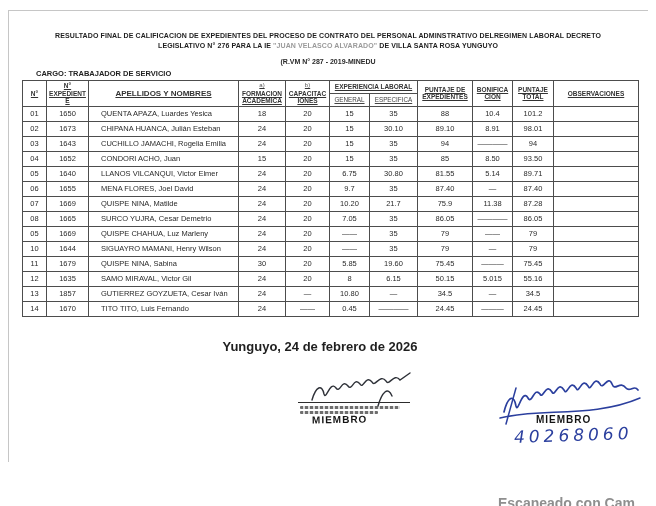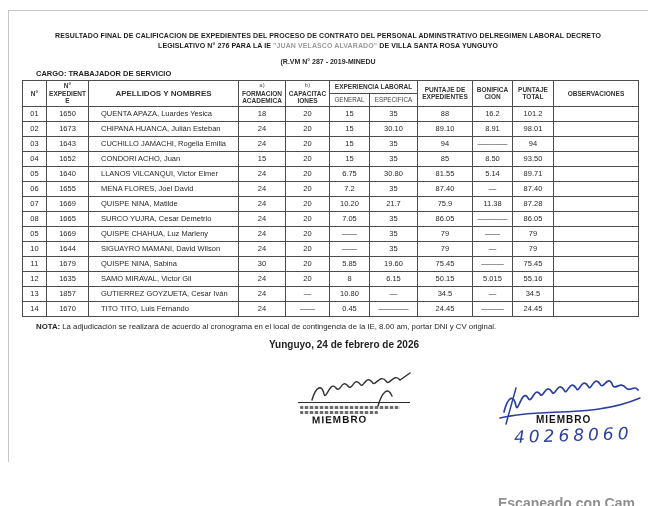--- a/index.html
+++ b/index.html
@@ -23,31 +23,31 @@
     border-collapse:collapse;table-layout:fixed;
   }
   table.results th, table.results td{
     border:1px solid #4d4d4d;
     font-size:7.5px;color:#2a2a2a;
     padding:0 2px;text-align:center;vertical-align:middle;
     overflow:hidden;white-space:nowrap;
   }
   table.results th{
     font-size:6.5px;font-weight:bold;line-height:7.5px;
-    white-space:normal;overflow-wrap:anywhere;padding:1px 2px;color:#333;
+    white-space:normal;overflow-wrap:anywhere;padding:1px 2px;color:#333;text-decoration:underline;
   }
   table.results thead tr.sub th{font-weight:normal;font-size:6.3px;color:#444;}
   table.results td.left{text-align:left;padding-left:12px;}
   table.results tbody tr{height:15px;}
   .hdr-tag{display:block;font-weight:normal;font-size:6px;color:#555;}
 
   .nota{position:absolute;left:36px;top:322px;font-size:7.8px;color:#262626;}
   .nota b{font-weight:bold;}
-  .date-line{position:absolute;left:56px;top:339px;width:576px;text-align:center;
-    font-weight:bold;font-size:10px;color:#1f1f1f;}
+  .date-line{position:absolute;left:32px;top:339px;width:576px;text-align:center;
+    font-weight:bold;font-size:13px;color:#1f1f1f;}
 
   .sig-block{position:absolute;}
   .smudge{background:repeating-linear-gradient(90deg,#4a4a4a 0 3px,rgba(74,74,74,.25) 3px 5px);
     height:3.5px;border-radius:1px;margin:1.5px 0;opacity:.8;}
   .role-label{font-weight:bold;letter-spacing:1px;color:#141414;}
   .sig-line{background:#2c2c2c;height:1px;}
   .hand-number{
     color:#2b3f9e;font-size:17px;letter-spacing:4px;font-style:italic;
     transform:rotate(-2deg);display:inline-block;font-family:"DejaVu Sans", sans-serif;
   }
@@ -108,21 +108,21 @@
     <tbody>
         <tr>
           <td>01</td>
           <td>1650</td>
           <td class="left">QUENTA APAZA, Luardes Yesica</td>
           <td>18</td>
           <td>20</td>
           <td>15</td>
           <td>35</td>
           <td>88</td>
-          <td>16.2</td>
+          <td>10.4</td>
           <td>101.2</td>
           <td></td>
         </tr>
         <tr>
           <td>02</td>
           <td>1673</td>
           <td class="left">CHIPANA HUANCA, Julián Esteban</td>
           <td>24</td>
           <td>20</td>
           <td>15</td>
@@ -170,21 +170,21 @@
           <td>5.14</td>
           <td>89.71</td>
           <td></td>
         </tr>
         <tr>
           <td>06</td>
           <td>1655</td>
           <td class="left">MENA FLORES, Joel David</td>
           <td>24</td>
           <td>20</td>
-          <td>7.2</td>
+          <td>9.7</td>
           <td>35</td>
           <td>87.40</td>
           <td>—</td>
           <td>87.40</td>
           <td></td>
         </tr>
         <tr>
           <td>07</td>
           <td>1669</td>
           <td class="left">QUISPE NINA, Matilde</td>
@@ -219,21 +219,21 @@
           <td>——</td>
           <td>35</td>
           <td>79</td>
           <td>——</td>
           <td>79</td>
           <td></td>
         </tr>
         <tr>
           <td>10</td>
           <td>1644</td>
-          <td class="left">SIGUAYRO MAMANI, David Wilson</td>
+          <td class="left">SIGUAYRO MAMANI, Henry Wilson</td>
           <td>24</td>
           <td>20</td>
           <td>——</td>
           <td>35</td>
           <td>79</td>
           <td>—</td>
           <td>79</td>
           <td></td>
         </tr>
         <tr>
@@ -284,23 +284,20 @@
           <td>0.45</td>
           <td>————</td>
           <td>24.45</td>
           <td>———</td>
           <td>24.45</td>
           <td></td>
         </tr>
       </tbody>
   </table>
 
-  <div class="nota">
-    <b>NOTA:</b><span> La adjudicación se realizará de acuerdo al cronograma en el local de contingencia de la IE, 8.00 am, portar DNI y CV original.</span>
-  </div>
 
   <div class="date-line">Yunguyo, 24 de febrero de 2026</div>
 
 
   <div class="sig-block" style="left:296px;top:372px;width:130px;height:60px;">
     <svg width="118" height="36" style="position:absolute;left:4px;top:0;">
       <path d="M12 28 C16 14 22 12 24 22 C26 29 30 8 36 16 C40 22 42 6 48 14 C52 20 54 4 60 12 C63 18 66 2 72 10 C75 16 80 1 86 9 C89 15 94 0 100 8 L110 1 M78 34 C82 20 88 14 92 24" fill="none" stroke="#2e3138" stroke-width="1.4" stroke-linecap="round"></path>
     </svg>
     <div class="sig-line" style="position:absolute;left:2px;top:30px;width:112px;"></div>
     <div style="position:absolute;left:4px;top:32px;width:110px;">

